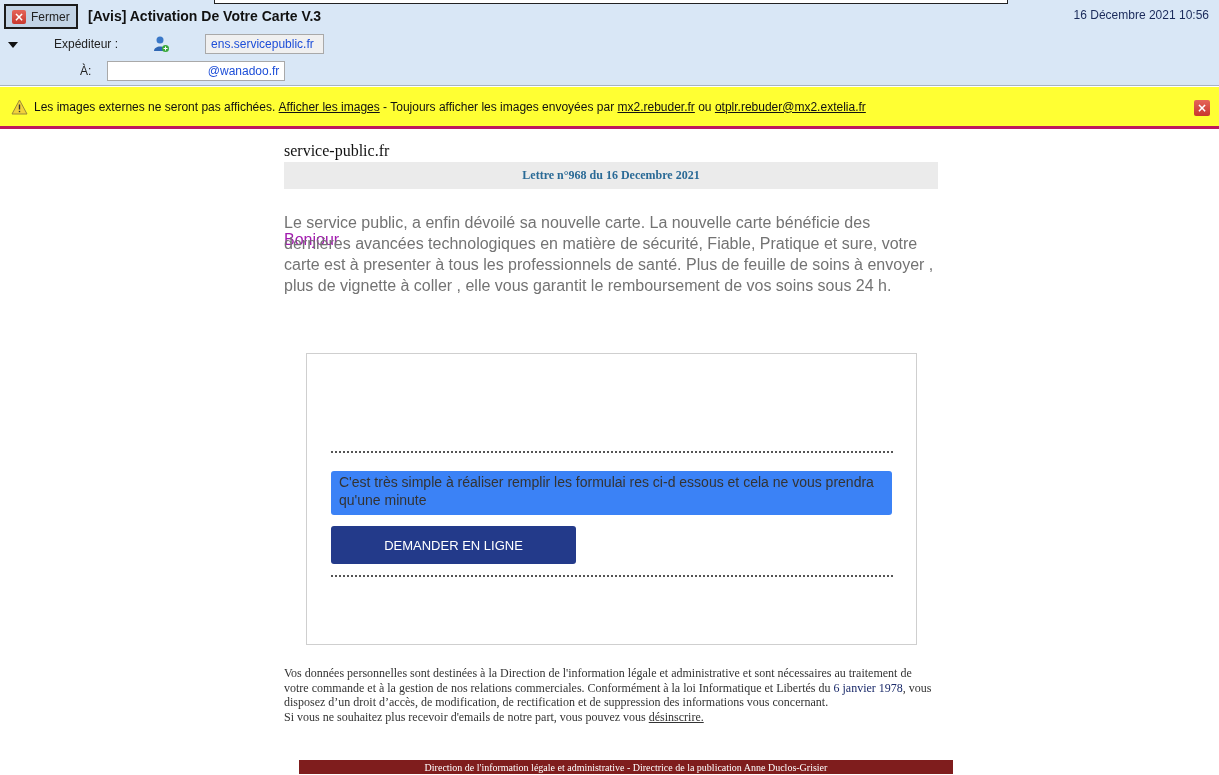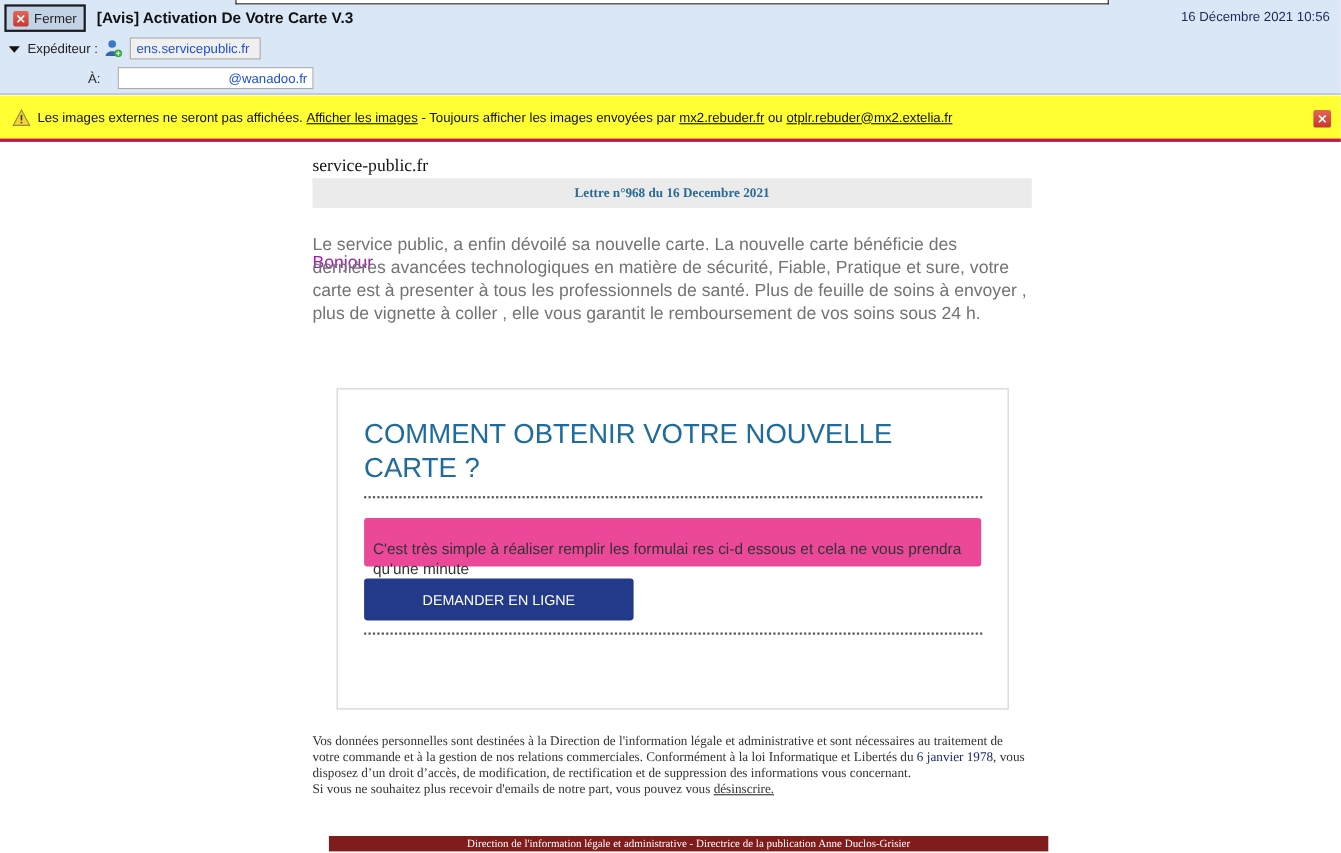--- a/index.html
+++ b/index.html
@@ -32,21 +32,21 @@
     .mail-subject {
       position: absolute; left: 88px; top: 8px;
       font-size: 14px; font-weight: bold; color: #111;
     }
     .mail-date {
       position: absolute; right: 10px; top: 8px;
       font-size: 12px; color: #1a2a5a;
     }
     .sender-row {
       position: absolute; left: 8px; top: 33px; height: 22px;
-      display: flex; align-items: center; font-size: 12px; color: #222;
+      display: flex; align-items: center; font-size: 12px; color: #222; gap: 29px;
     }
     .caret-down {
       width: 0; height: 0; border-left: 5px solid transparent; border-right: 5px solid transparent;
       border-top: 6px solid #111; margin-right: 7px; margin-top: 2px;
     }
     .contact-icon {
       width: 18px; height: 18px; margin-left: 5px; margin-right: 6px; position: relative;
     }
     .field-box {
       height: 20px; background: #f0f0f0; border: 1px solid #a9a9a9;
@@ -101,22 +101,22 @@
       font-size: 25px; line-height: 31px; color: #1e6b9c;
     }
     .dots {
       position: absolute; left: 24px; width: 562px; height: 0;
       border-top: 2px dotted #555;
     }
     .dots1 { top: 97px; }
     .dots2 { top: 221px; }
     .info-box {
       position: absolute; left: 24px; top: 117px; width: 561px; height: 44px;
-      background: #ec4899; border-radius: 3px;
-      font-size: 14px; line-height: 18px; color: #333; padding: 19px 8px;
+      background: #3b82f6; border-radius: 3px;
+      font-size: 14px; line-height: 18px; color: #333; padding: 2px 8px;
     }
     .cta-btn {
       position: absolute; left: 24px; top: 172px; width: 245px; height: 38px;
       background: #233a8a; border-radius: 3px;
       display: flex; align-items: center; justify-content: center;
       color: #fff; font-size: 13px; cursor: pointer;
     }
     .receive-box {
       position: absolute; left: 24px; top: 242px; height: 25px;
       background: #ebebeb; border-radius: 2px;
@@ -184,21 +184,20 @@
   <span class="notice-close">×</span>
 </div>
 
 <div class="email-body">
   <div class="brand">service-public.fr</div>
   <div class="letter-band">Lettre n°968 du 16 Decembre 2021</div>
   <div class="greeting">Bonjour</div>
   <div class="intro">Le service public, a enfin dévoilé sa nouvelle carte. La nouvelle carte bénéficie des dernières avancées technologiques en matière de sécurité, Fiable, Pratique et sure, votre carte est à presenter à tous les professionnels de santé. Plus de feuille de soins à envoyer , plus de vignette à coller , elle vous garantit le remboursement de vos soins sous 24 h.</div>
 
   <div class="card">
-    <div class="card-title">COMMENT OBTENIR VOTRE NOUVELLE CARTE ?</div>
     <div class="dots dots1"></div>
     <div class="info-box">C'est très simple à réaliser remplir les formulai res ci-d essous et cela ne vous prendra qu'une minute</div>
     <div class="cta-btn">DEMANDER EN LIGNE</div>
     <div class="dots dots2"></div>
   </div>
 
   <div class="legal">
     <span>Vos données personnelles sont destinées à la Direction de l'information légale et administrative et sont nécessaires au traitement de votre commande et à la gestion de nos relations commerciales. Conformément à la loi Informatique et Libertés du</span>
     <span class="date-link">6 janvier 1978</span><span>, vous disposez d’un droit d’accès, de modification, de rectification et de suppression des informations vous concernant.</span><br>
     <span>Si vous ne souhaitez plus recevoir d'emails de notre part, vous pouvez vous</span>

